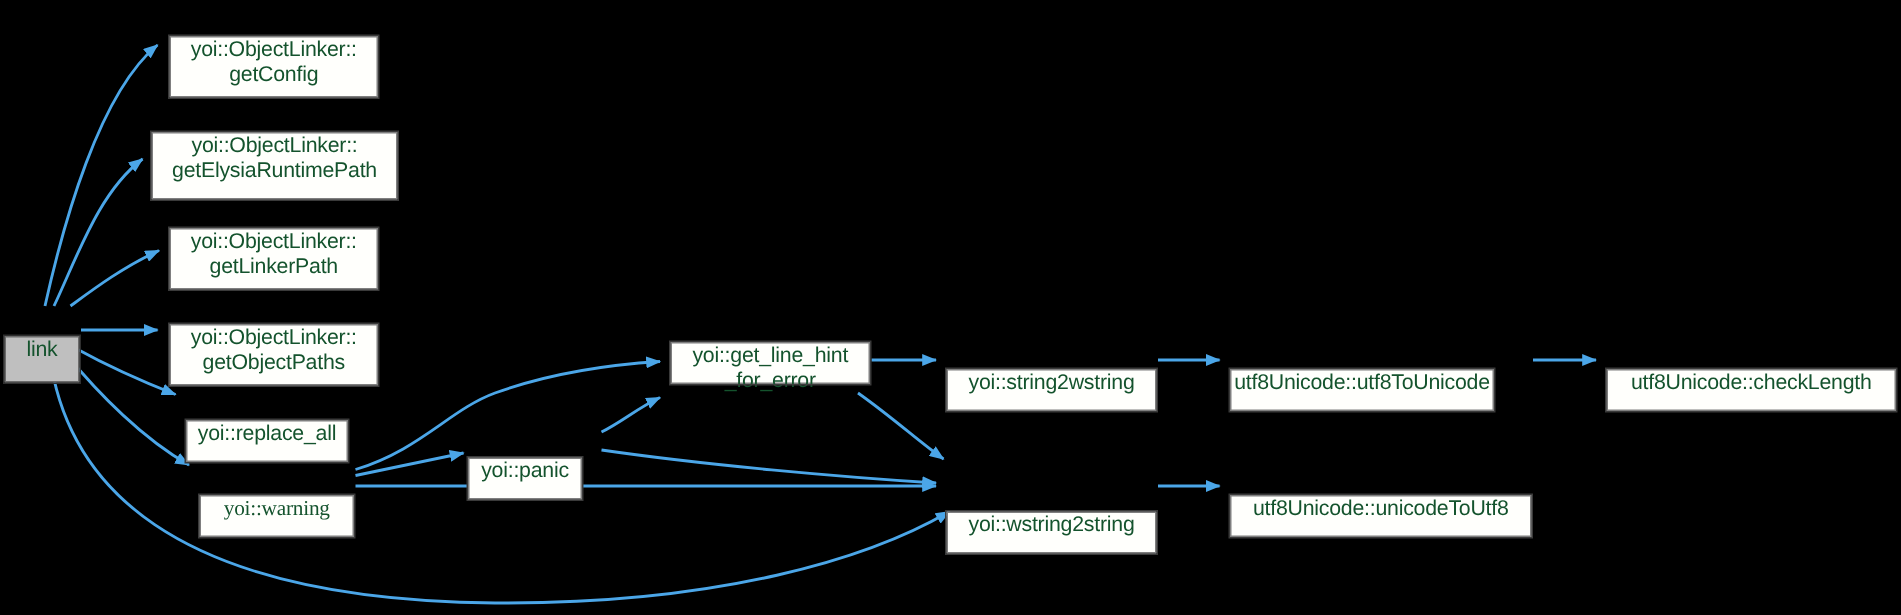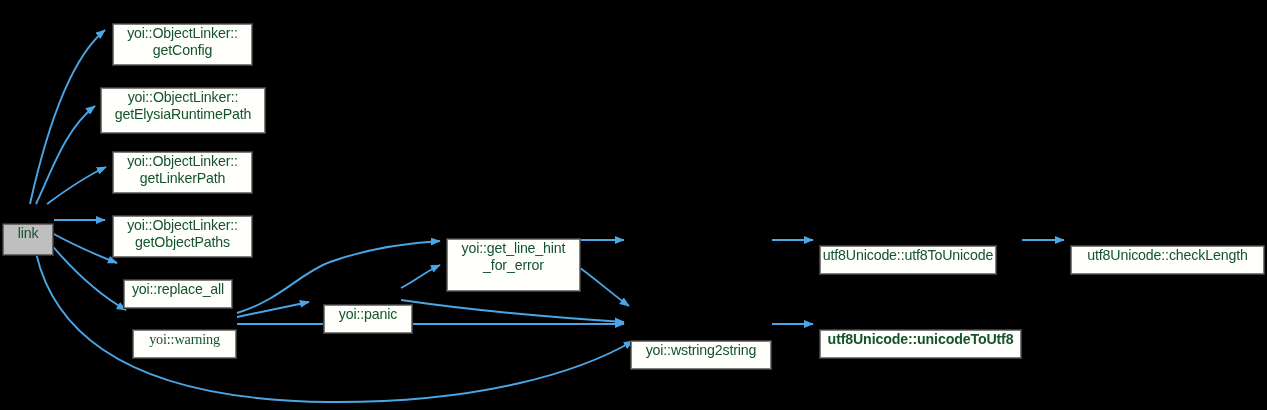--- a/index.html
+++ b/index.html
@@ -104,33 +104,36 @@
   <div class="node" style="left:113px;top:196px;width:139px;height:41px;">
     <span>yoi::ObjectLinker::
 getObjectPaths</span>
   </div>
   <div class="node" style="left:124px;top:260px;width:108px;height:28px;">
     <span>yoi::replace_all</span>
   </div>
   <div class="node" style="left:133px;top:310px;width:103px;height:28px;font-family:Liberation Serif, serif;">
     <span>yoi::warning</span>
   </div>
-  <div class="node" style="left:324px;top:285px;width:88px;height:28px;">
+  <div class="node" style="left:312px;top:285px;width:76px;height:28px;">
     <span>yoi::panic</span>
   </div>
-  <div class="node" style="left:447px;top:219px;width:133px;height:52px;">
+  <div class="node" style="left:447px;top:208px;width:133px;height:28px;">
     <span>yoi::get_line_hint
 _for_error</span>
+  </div>
+  <div class="node" style="left:631px;top:226px;width:140px;height:28px;">
+    <span>yoi::string2wstring</span>
   </div>
   <div class="node" style="left:631px;top:321px;width:140px;height:28px;">
     <span>yoi::wstring2string</span>
   </div>
   <div class="node" style="left:820px;top:226px;width:176px;height:28px;">
     <span>utf8Unicode::utf8ToUnicode</span>
   </div>
-  <div class="node" style="left:820px;top:310px;width:201px;height:28px;font-weight:bold;">
+  <div class="node" style="left:820px;top:310px;width:201px;height:28px;">
     <span>utf8Unicode::unicodeToUtf8</span>
   </div>
   <div class="node" style="left:1071px;top:226px;width:193px;height:28px;">
     <span>utf8Unicode::checkLength</span>
   </div>
 
 </div>
 
 </body></html>

